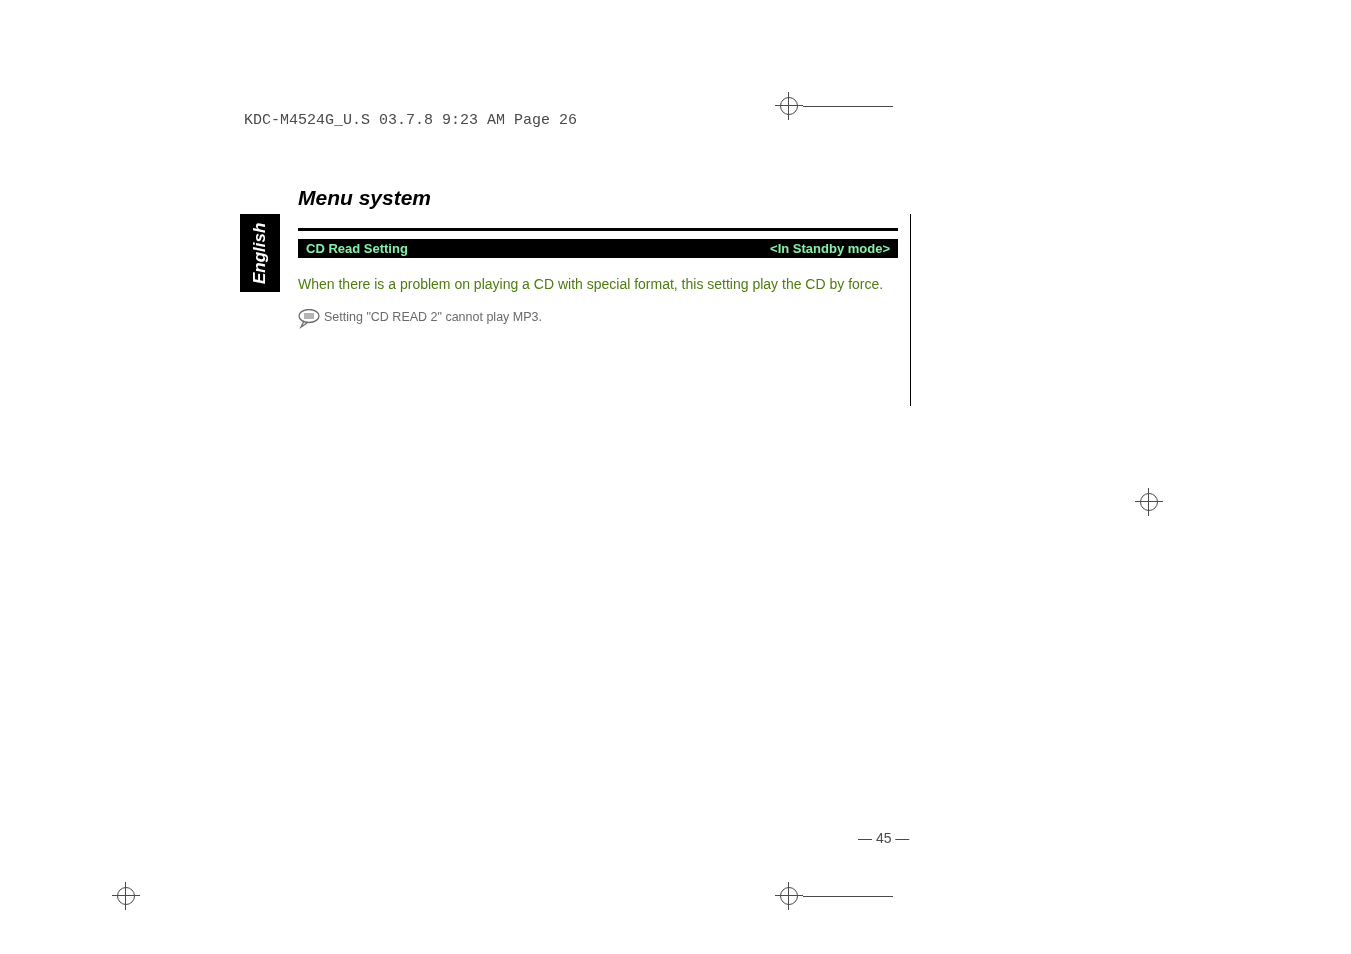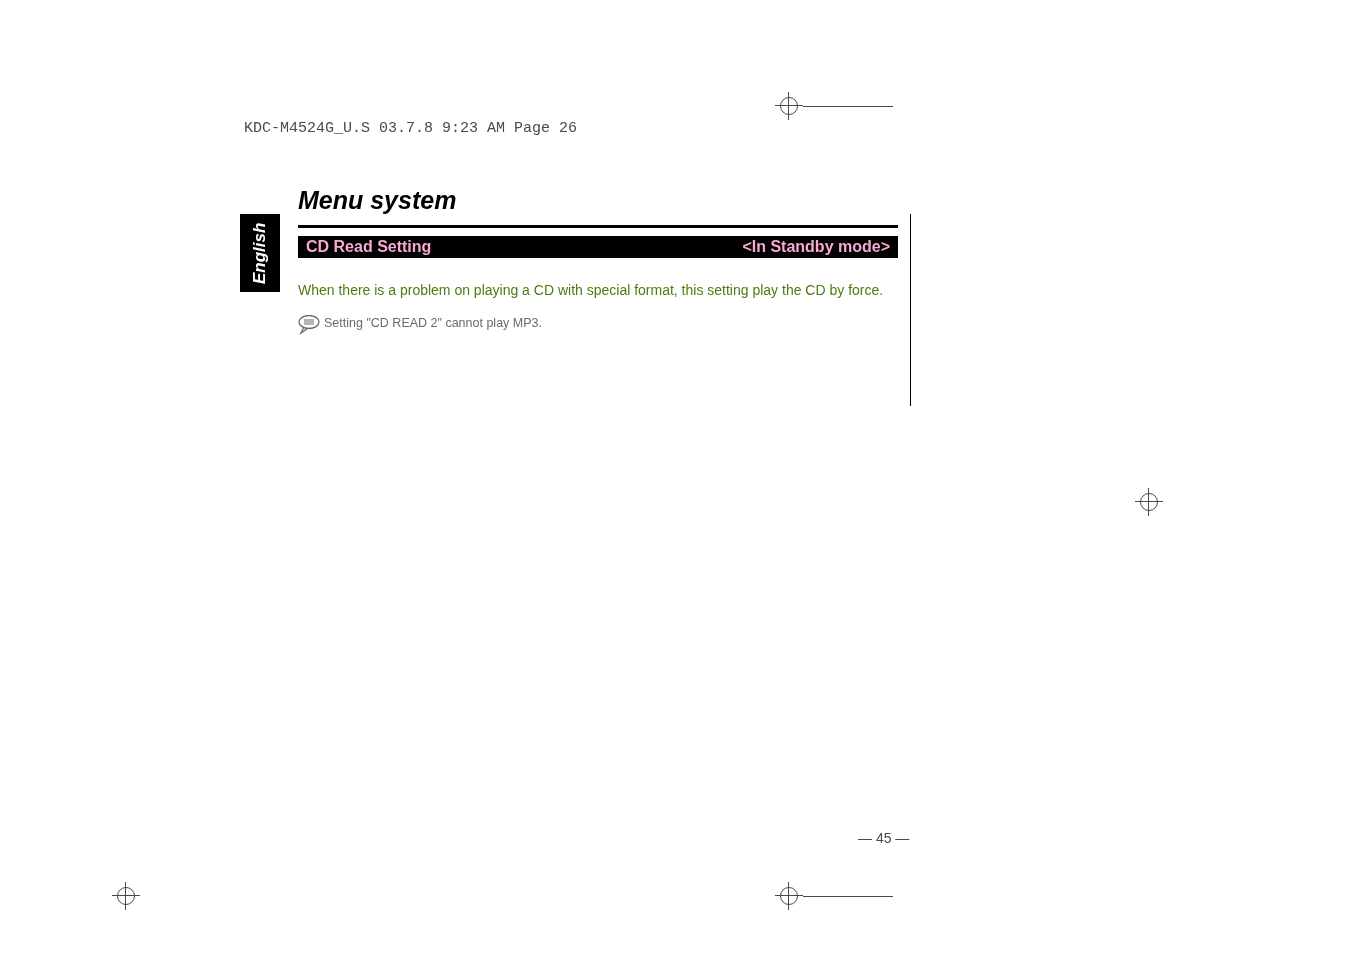--- a/index.html
+++ b/index.html
@@ -7,21 +7,21 @@
       width: 1351px;
       height: 954px;
       background: #fff;
       font-family: Arial, Helvetica, sans-serif;
       position: relative;
       color: #000;
     }
     .header-line {
       position: absolute;
       left: 244px;
-      top: 120px;
+      top: 112px;
       font-family: 'Courier New', monospace;
       font-size: 15px;
       color: #4a4a4a;
     }
     .reg-mark-top, .reg-mark-right, .reg-mark-left, .reg-mark-bottom {
       position: absolute;
     }
     .reg-mark-top { left: 775px; top: 92px; }
     .reg-mark-right { left: 1135px; top: 488px; }
     .reg-mark-left { left: 112px; top: 882px; }
@@ -69,34 +69,34 @@
 
     .content {
       position: absolute;
       left: 298px;
       top: 186px;
       width: 600px;
     }
     .title {
       font-style: italic;
       font-weight: bold;
-      font-size: 25px;
-      padding-bottom: 10px;
+      font-size: 21px;
+      padding-bottom: 18px;
       border-bottom: 3px solid #000;
       margin-bottom: 8px;
     }
     .heading-bar {
       background: #000;
-      color: #f9a8d4;
-      font-weight: bold;
-      font-size: 16px;
+      color: #86efac;
+      font-weight: bold;
+      font-size: 13px;
       padding: 2px 8px;
       display: flex;
       justify-content: space-between;
-      margin-bottom: 22px;
+      margin-bottom: 16px;
     }
     .intro {
       font-size: 14px;
       color: #4d7c0f;
       line-height: 1.45;
       margin-bottom: 8px;
     }
     .table {
       width: 530px;
       margin-left: 18px;

